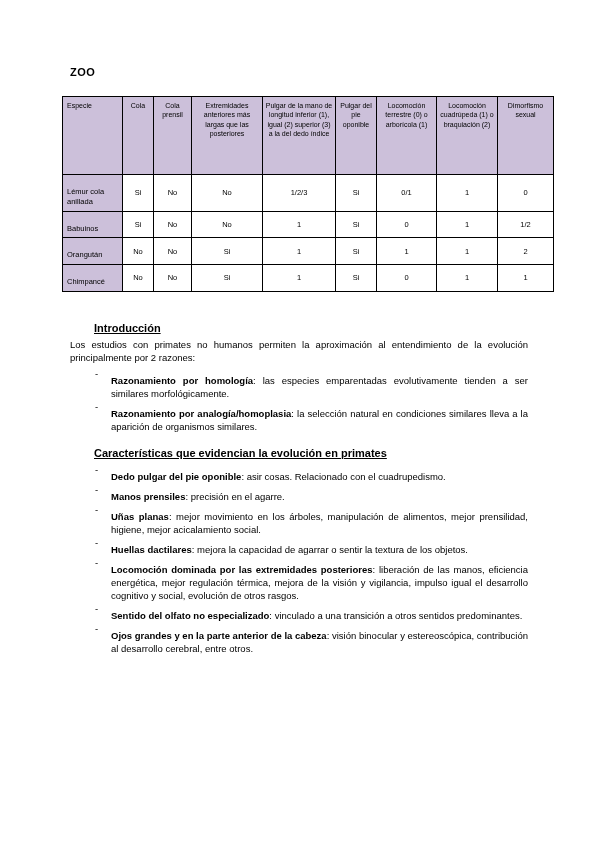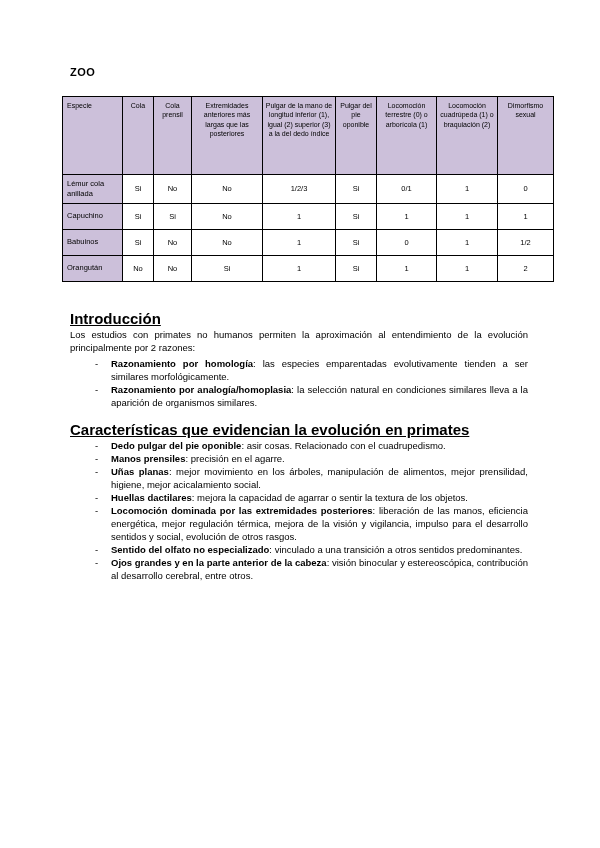--- a/index.html
+++ b/index.html
@@ -46,41 +46,42 @@
     text-align: left;
     padding-left: 4px;
   }
   table.primates tbody th.species {
     background: #ccc0da;
     font-weight: normal;
     font-size: 7.5px;
     line-height: 1.3;
     text-align: left;
     vertical-align: middle;
-    padding: 4px 3px 4px 4px;
+    padding: 12px 3px 4px 4px;
   }
   table.primates tbody td {
     background: #ffffff;
     font-size: 7.5px;
     text-align: center;
     vertical-align: middle;
     padding: 8px 2px;
   }
   .body-text {
     margin-left: 8px;
     width: 458px;
     margin-top: 30px;
     font-size: 9.5px;
     line-height: 13px;
   }
   .section-heading {
-    font-size: 15px;
+    font-size: 11px;
     font-weight: bold;
     text-decoration: underline;
     margin-bottom: 3px;
+    margin-left: 24px;
   }
   .section-heading.second {
     margin-top: 14px;
     text-decoration: underline;
   }
   .para {
     text-align: justify;
     margin-bottom: 3px;
   }
   .bullet-list { width: 100%; }
@@ -88,20 +89,21 @@
     display: flex;
     padding-left: 25px;
   }
   .bullet-item .dash {
     width: 16px;
     flex-shrink: 0;
   }
   .bullet-item .bullet-text {
     flex: 1;
     text-align: justify;
+    margin-top: 7px;
   }
   .bullet-item .bullet-text b { font-weight: bold; }
 </style>
 </head>
 <body>
 
 <div class="page">
 
   <div class="doc-title">ZOO</div>
 
@@ -136,51 +138,51 @@
           <td>Si</td>
           <td>No</td>
           <td>No</td>
           <td>1/2/3</td>
           <td>Si</td>
           <td>0/1</td>
           <td>1</td>
           <td>0</td>
         </tr>
         <tr>
-          <th class="species">Capuchino</th>
-          <td>Si</td>
-          <td>Si</td>
-          <td>No</td>
-          <td>1</td>
-          <td>Si</td>
-          <td>1</td>
-          <td>1</td>
-          <td>1</td>
-        </tr>
-        <tr>
           <th class="species">Babuinos</th>
           <td>Si</td>
           <td>No</td>
           <td>No</td>
           <td>1</td>
           <td>Si</td>
           <td>0</td>
           <td>1</td>
           <td>1/2</td>
         </tr>
         <tr>
           <th class="species">Orangután</th>
           <td>No</td>
           <td>No</td>
           <td>Si</td>
           <td>1</td>
           <td>Si</td>
           <td>1</td>
           <td>1</td>
           <td>2</td>
+        </tr>
+        <tr>
+          <th class="species">Chimpancé</th>
+          <td>No</td>
+          <td>No</td>
+          <td>Si</td>
+          <td>1</td>
+          <td>Si</td>
+          <td>0</td>
+          <td>1</td>
+          <td>1</td>
         </tr>
       </tbody>
   </table>
 
   <div class="body-text">
 
     <div class="section-heading">Introducción</div>
     <p class="para">Los estudios con primates no humanos permiten la aproximación al entendimiento de la evolución principalmente por 2 razones:</p>
     <div id="intro-list" class="bullet-list">
         <div class="bullet-item">
@@ -206,21 +208,21 @@
         <div class="bullet-item">
           <span class="dash">-</span>
           <span class="bullet-text"><b>Uñas planas</b><span>: mejor movimiento en los árboles, manipulación de alimentos, mejor prensilidad, higiene, mejor acicalamiento social.</span></span>
         </div>
         <div class="bullet-item">
           <span class="dash">-</span>
           <span class="bullet-text"><b>Huellas dactilares</b><span>: mejora la capacidad de agarrar o sentir la textura de los objetos.</span></span>
         </div>
         <div class="bullet-item">
           <span class="dash">-</span>
-          <span class="bullet-text"><b>Locomoción dominada por las extremidades posteriores</b><span>: liberación de las manos, eficiencia energética, mejor regulación térmica, mejora de la visión y vigilancia, impulso para el desarrollo sentidos y social, evolución de otros rasgos.</span></span>
+          <span class="bullet-text"><b>Locomoción dominada por las extremidades posteriores</b><span>: liberación de las manos, eficiencia energética, mejor regulación térmica, mejora de la visión y vigilancia, impulso igual el desarrollo cognitivo y social, evolución de otros rasgos.</span></span>
         </div>
         <div class="bullet-item">
           <span class="dash">-</span>
           <span class="bullet-text"><b>Sentido del olfato no especializado</b><span>: vinculado a una transición a otros sentidos predominantes.</span></span>
         </div>
         <div class="bullet-item">
           <span class="dash">-</span>
           <span class="bullet-text"><b>Ojos grandes y en la parte anterior de la cabeza</b><span>: visión binocular y estereoscópica, contribución al desarrollo cerebral, entre otros.</span></span>
         </div>
       </div>

